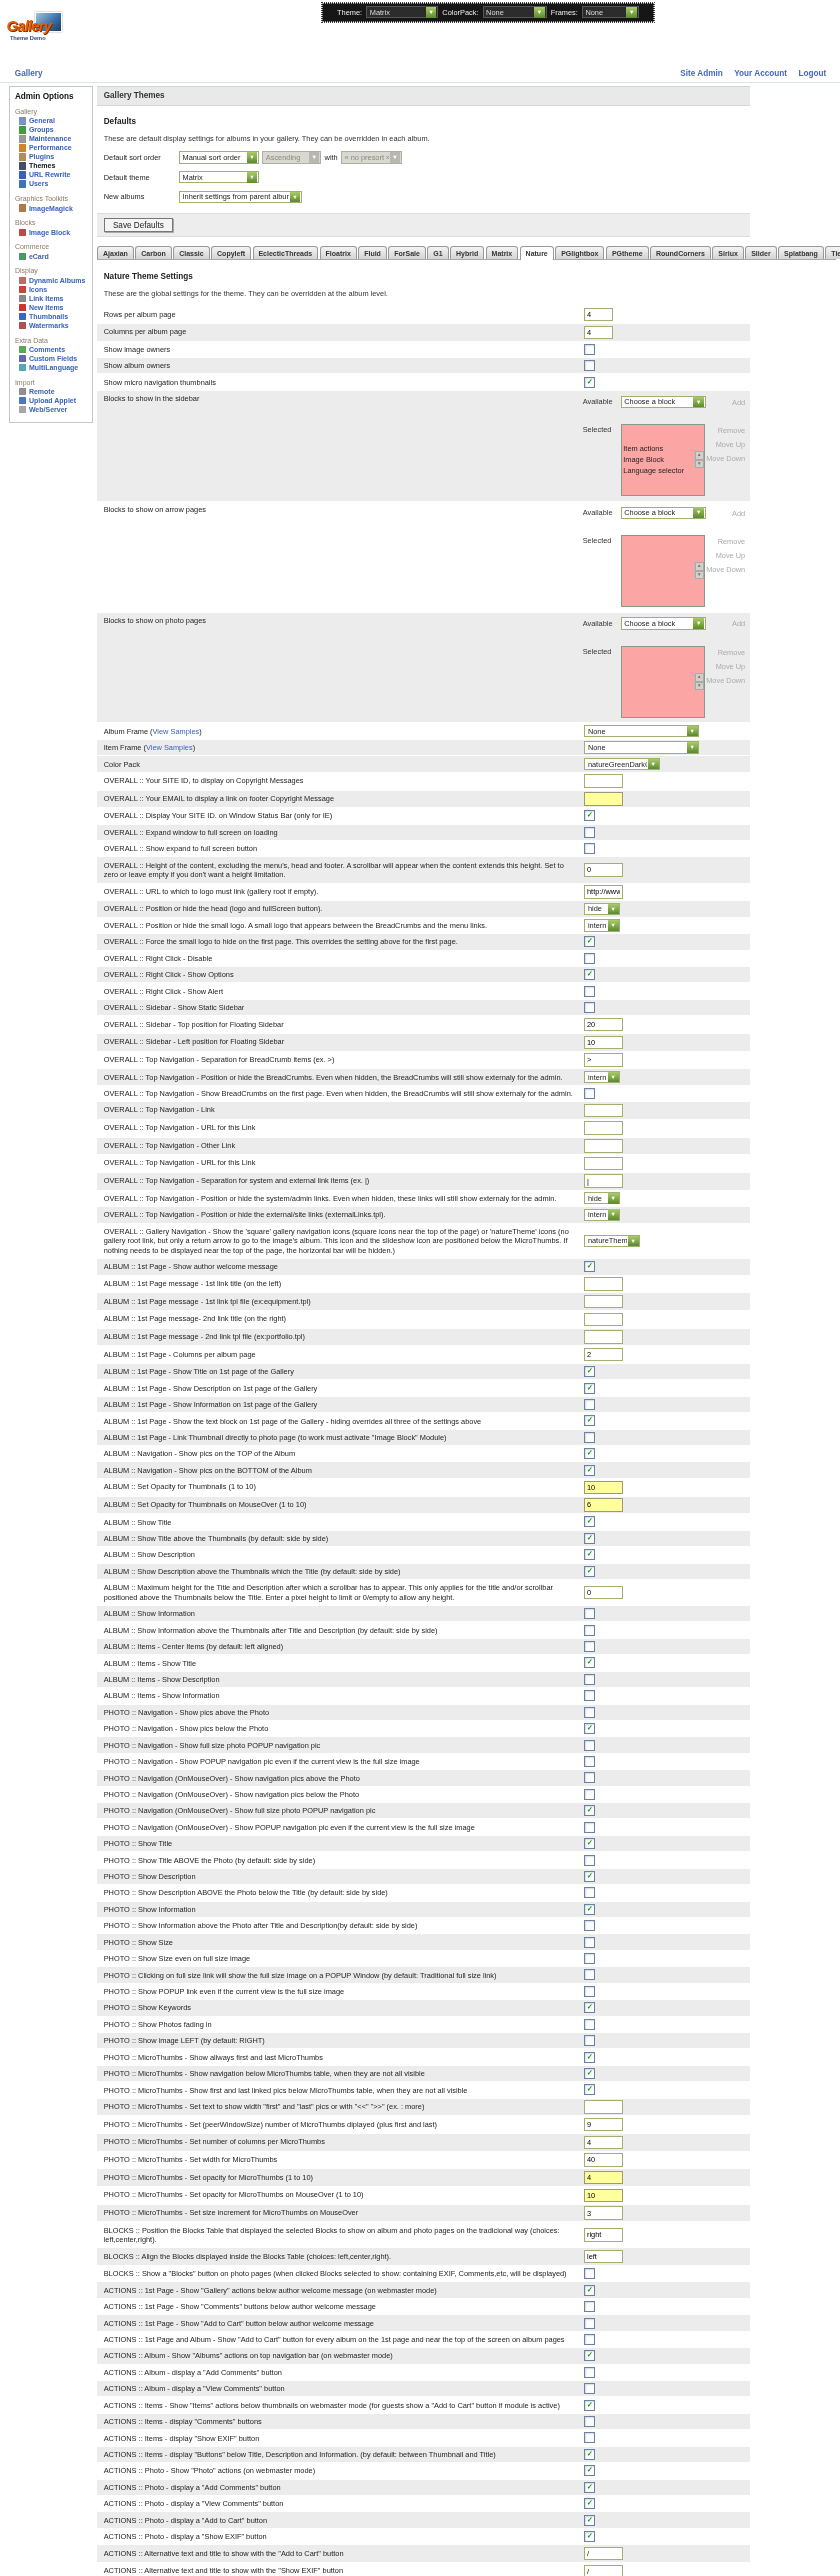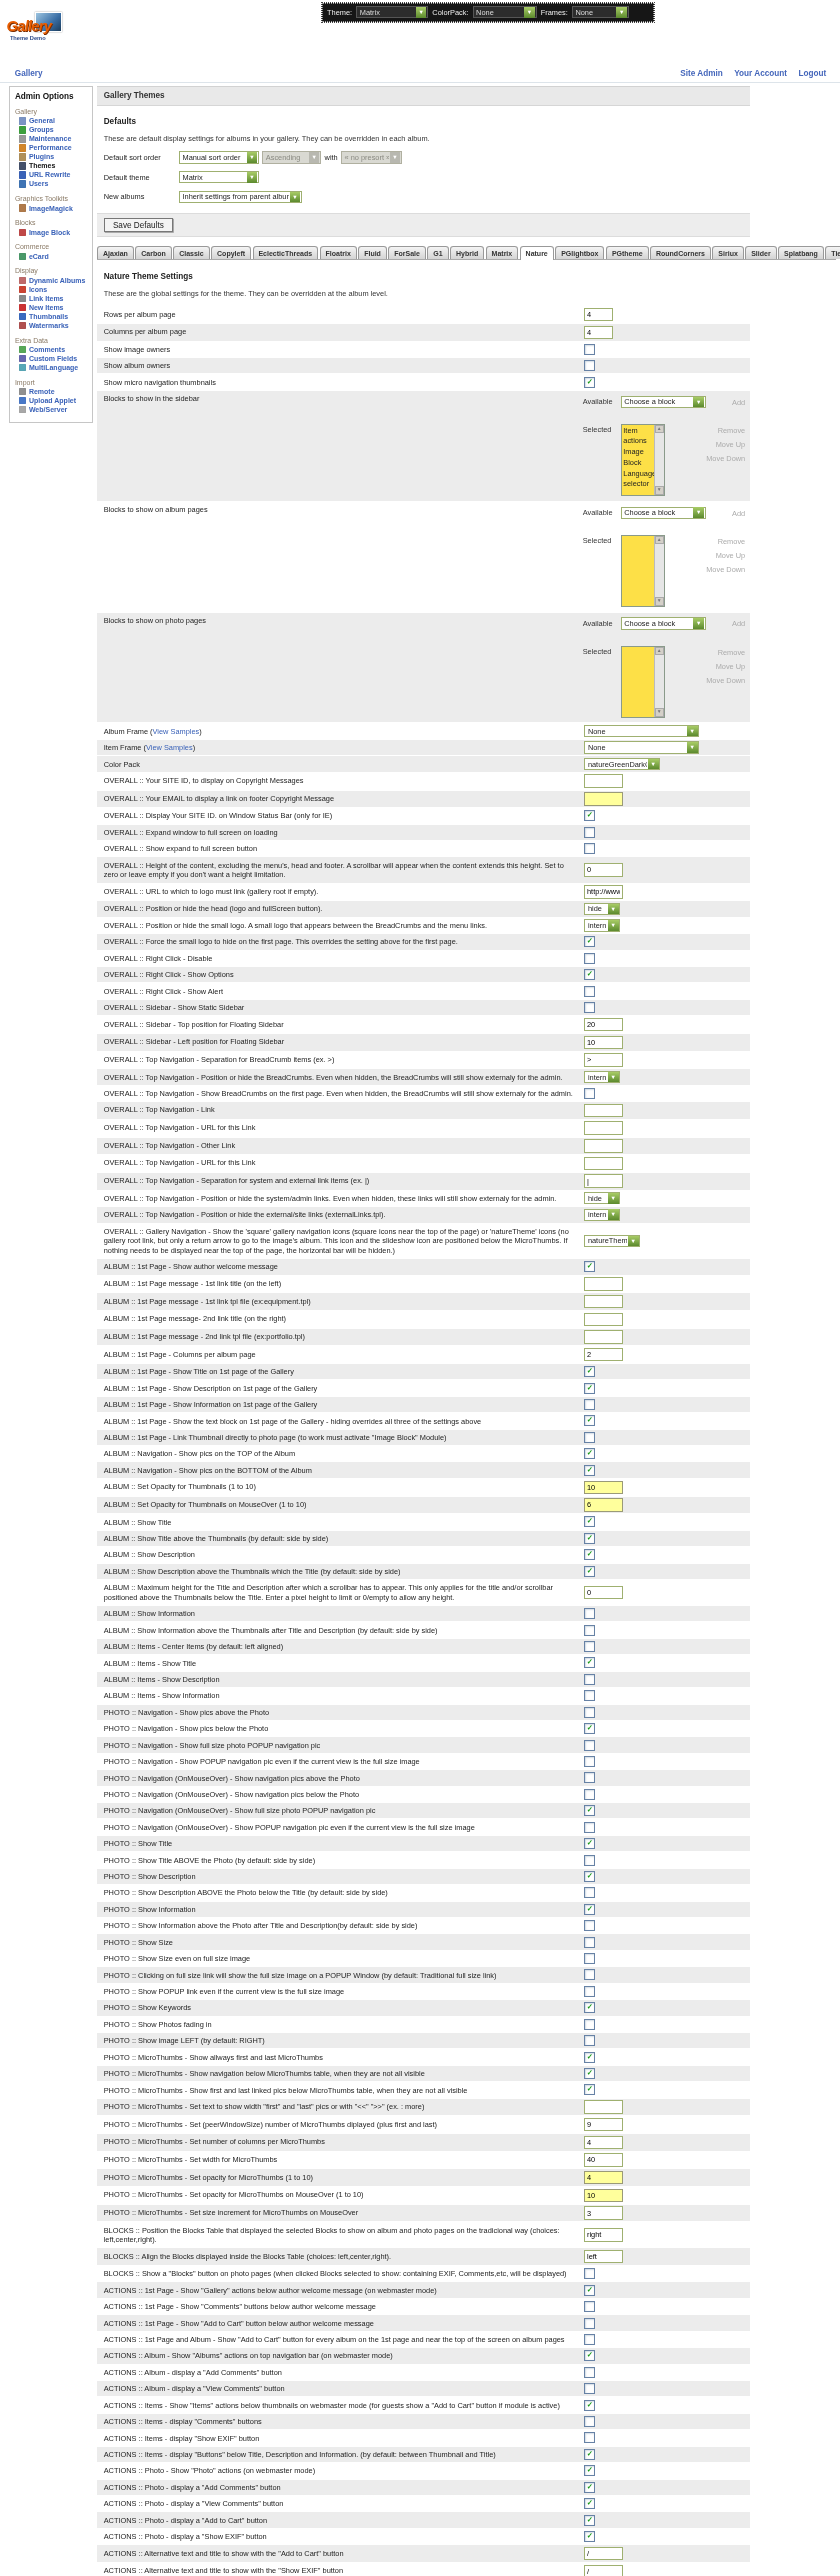--- a/index.html
+++ b/index.html
@@ -1,19 +1,19 @@
 <!DOCTYPE html>
 <html style="font-size:13px"><head>
 <meta charset="utf-8">
 <title>Gallery Themes</title>
 <style>
   html,body{margin:0;padding:0;background:#fff;}
   body{width:841px;min-height:2576px;position:relative;font-family:"Liberation Sans",sans-serif;font-size:7.4px;color:#222;}
   
-  .topbar{position:absolute;left:322px;top:2.5px;width:332px;height:19.7px;background:#161616;border:0.8px dotted #9a9a9a;outline:0.8px dotted #444;display:flex;align-items:center;gap:4.1px;padding:0 4.1px;box-sizing:border-box;}
+  .topbar{position:absolute;left:322px;top:2.5px;width:332px;height:19.7px;background:#161616;border:0.8px dotted #9a9a9a;outline:0.8px dotted #444;display:flex;align-items:center;gap:4.1px;padding:0 4.1px;box-sizing:border-box;justify-content:center;}
   .topbar .tlbl{color:#eee;white-space:nowrap;}
   
   .logo{position:absolute;left:6.6px;top:11.5px;width:57px;height:43px;}
   .logo .photo{position:absolute;right:1.6px;top:0;width:24.6px;height:18px;background:linear-gradient(135deg,#9cc4e0,#3a6ea5 60%,#1d3d5c);border:1.6px solid #fff;box-shadow:0 0 1.6px #999;}
   .logo .gword{position:absolute;left:0;top:6.6px;font-size:14.8px;font-weight:bold;font-style:italic;color:#e85d00;text-shadow:0.8px 0.8px 0 #7a2d00;letter-spacing:-0.8px;}
   .logo .gsub{position:absolute;left:3.3px;top:23px;font-size:5.7px;font-weight:bold;color:#2a4a8a;}
   
   .crumbrow{padding:69px 14.8px 4.1px 14.8px;display:flex;justify-content:space-between;align-items:flex-end;border-bottom:0.8px solid #dde4ea;}
   .crumbrow .bc,.crumbrow .hl{color:#4466bb;font-weight:bold;font-size:8.2px;text-decoration:none;}
   .hlinks{display:flex;gap:11.5px;}
@@ -55,21 +55,21 @@
   .sval{flex:1;padding:1.6px 3.3px;display:flex;align-items:center;}
   .sval.bcol{flex-direction:column;align-items:stretch;gap:14px;padding:4.9px 1.6px;}
   .cb{width:9px;height:9px;flex:0 0 9px;border:0.8px solid #6782a5;background:#fff;box-shadow:inset 0.8px 0.8px 1.6px #c9d4de;font-size:7.4px;line-height:8.2px;text-align:center;color:#179917;font-weight:bold;cursor:pointer;}
   .cb.on::before{content:"✓";}
   .tin{width:33px;height:9.9px;border:0.8px solid #9fb070;font-size:7.4px;font-family:inherit;padding:0.8px 1.6px;background:#fff;}
   .tin.yellow{background:#ffff9c;border-color:#9a9a78;}
   
   .bline{display:flex;align-items:flex-start;}
   .bkey{width:38px;flex:0 0 38px;padding-top:1.6px;color:#333;}
   .bact{margin-left:auto;color:#ababab;text-align:right;padding-right:3.3px;line-height:1.9;white-space:nowrap;cursor:pointer;}
-  .lbox{width:44px;height:72px;border:0.8px solid #8a9a8a;background:#fde047;display:flex;box-sizing:border-box;}
+  .lbox{width:84px;height:72px;border:0.8px solid #8a9a8a;background:#fca5a5;display:flex;box-sizing:border-box;align-items:center;}
   .lbox-items{flex:1;padding:0.8px 0 0 1.6px;line-height:1.45;overflow:hidden;}
   .lbox-rail{width:9px;flex:0 0 9px;background:#e6e6e6;border-left:0.8px solid #bbb;display:flex;flex-direction:column;justify-content:space-between;align-items:center;}
   .rarr{font-size:4.9px;color:#777;background:#d4d0c8;border:0.8px solid #aaa;width:7.4px;text-align:center;line-height:6.6px;}
 </style>
 </head>
 <body>
 
 <div class="topbar">
   <span class="tlbl">Theme:</span>
   <span class="fsel dark" style="width:72px">
@@ -333,21 +333,21 @@
               </span>
               <span class="bact">
                 <div>Remove</div>
                 <div>Move Up</div>
                 <div>Move Down</div>
               </span>
             </div>
           </div>
         </div>
         <div class="srow">
-          <div class="slabel">Blocks to show on album pages</div>
+          <div class="slabel">Blocks to show on arrow pages</div>
           <div class="sval bcol">
             <div class="bline">
               <span class="bkey">Available</span>
               <span class="fsel" style="width: 85px;">
                 <span class="fsel-v">Choose a block</span>
                 <span class="fsel-b">▾</span>
               </span>
               <span class="bact">Add</span>
             </div>
             <div class="bline">

